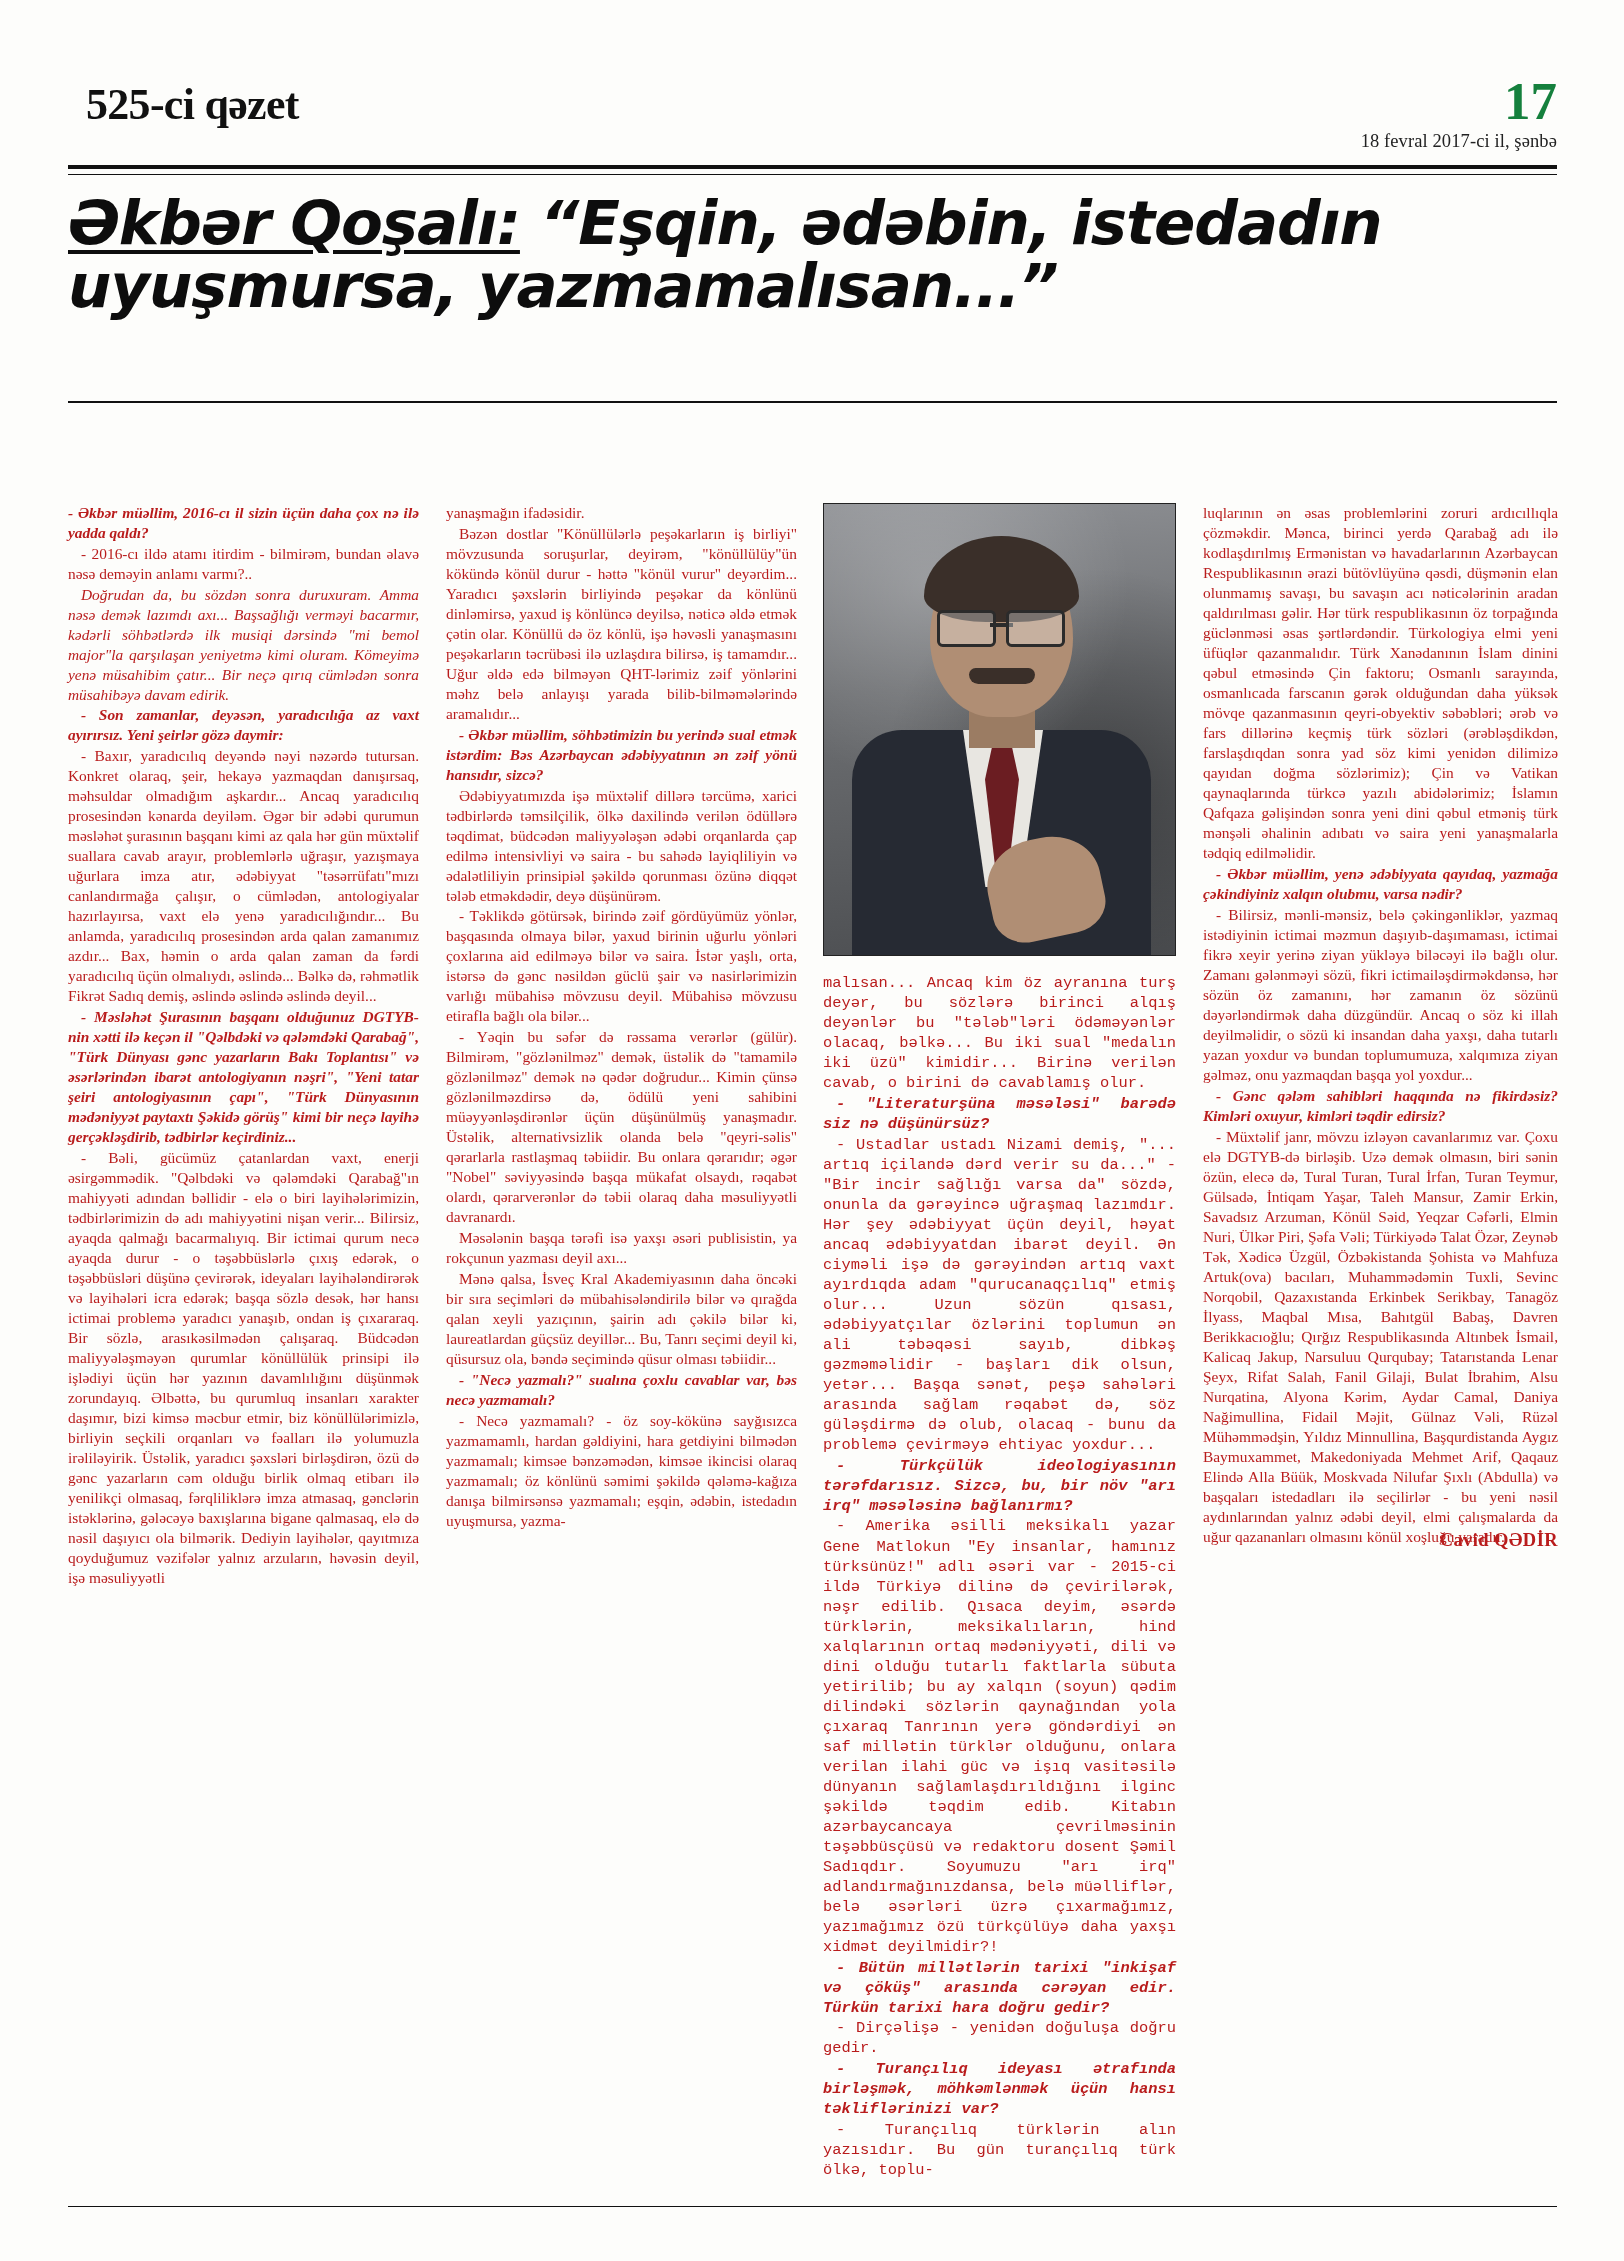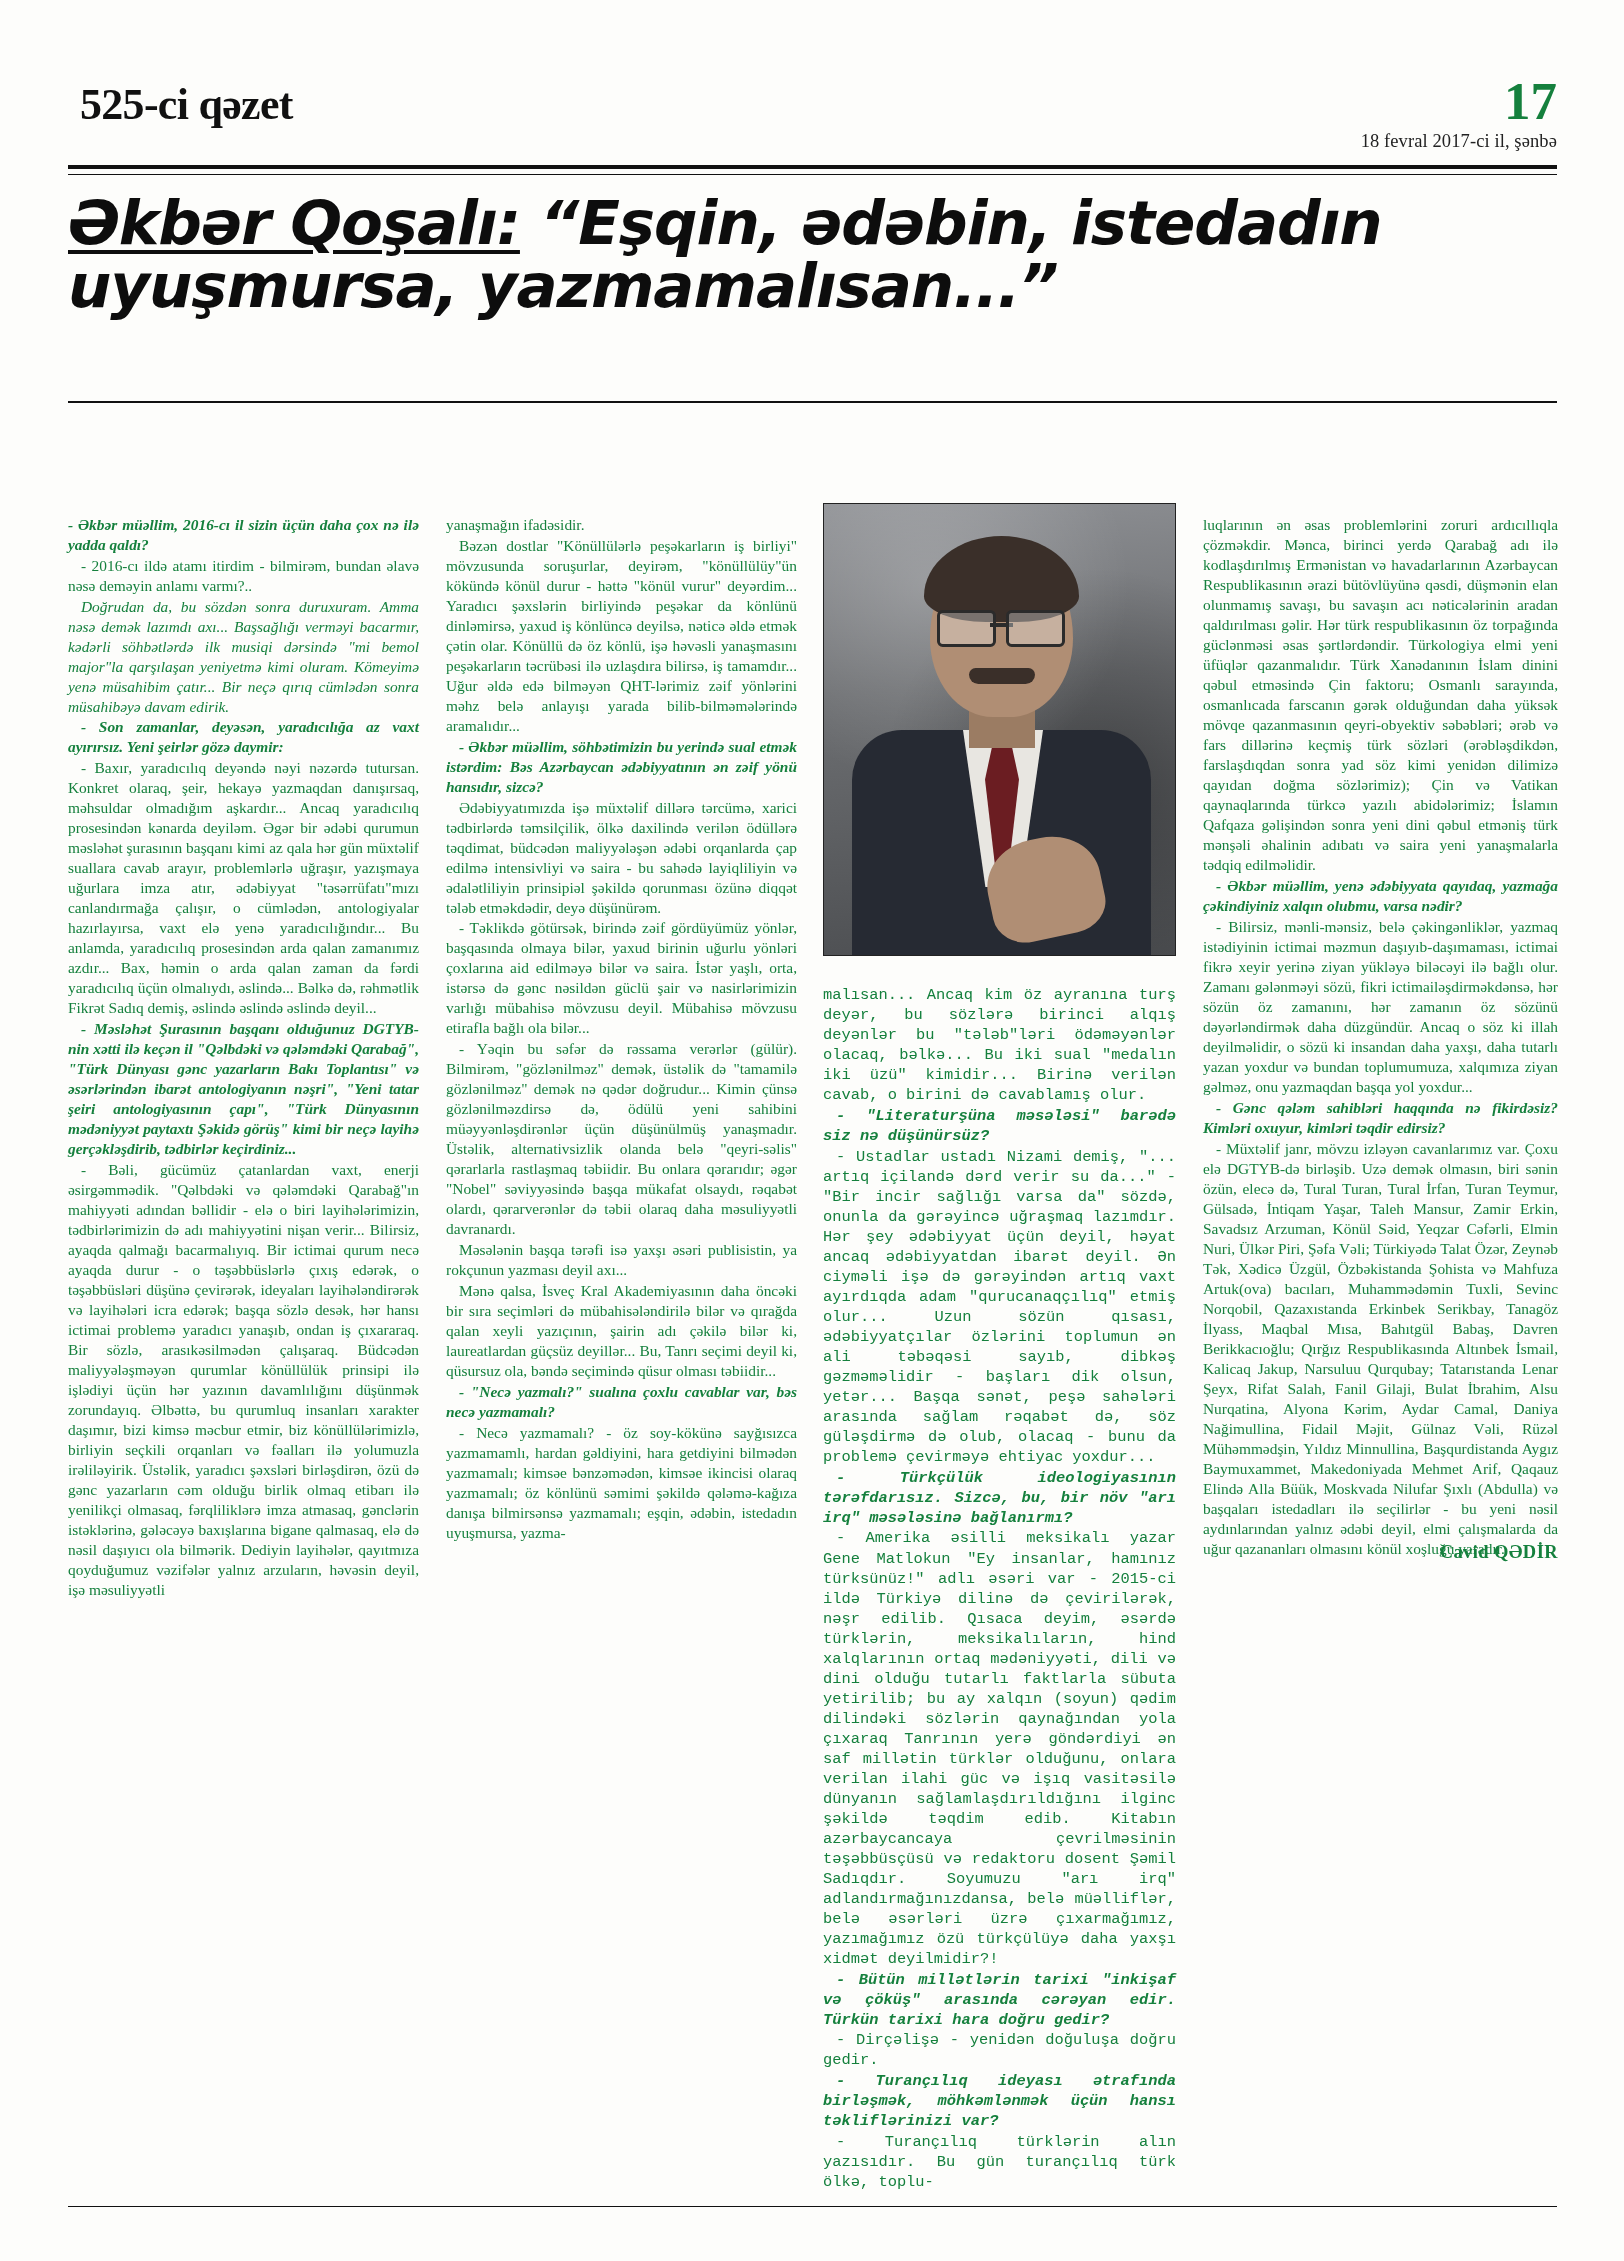--- a/index.html
+++ b/index.html
@@ -24,21 +24,21 @@
   }
   
   .masthead {
     position: absolute;
     left: 68px; top: 75px;
     width: 1489px;
     height: 78px;
   }
   .paper-name {
     position: absolute;
-    left: 12px; top: 4.3px;
+    left: 18px; top: 4.3px;
     font-family: "Liberation Serif", serif;
     font-weight: bold;
     font-size: 44px;
     letter-spacing: -0.7px;
     color: #111;
     text-align: right;
   }
   .section-name {
     position: absolute;
     left: 50%;
@@ -124,22 +124,21 @@
     height: 1682px;
   }
   .col {
     position: absolute;
     top: 0;
     width: 351px;
     font-family: "Liberation Serif", serif;
     font-size: 15.4px;
     line-height: 1.30;
     text-align: justify;
-    color: #15803d;
-    margin-top: 12px;
+    color: #b91c1c;
   }
   .col p { margin: 0 0 0.05em 0; text-indent: 13px; }
   .col p.noindent { text-indent: 0; }
   .q { font-style: italic; font-weight: bold; }
   .i { font-style: italic; }
   #col1 { left: 0px; }
   #col2 { left: 378px; }
   #col4 { left: 1135px; width: 355px; }
   
   .photo {

